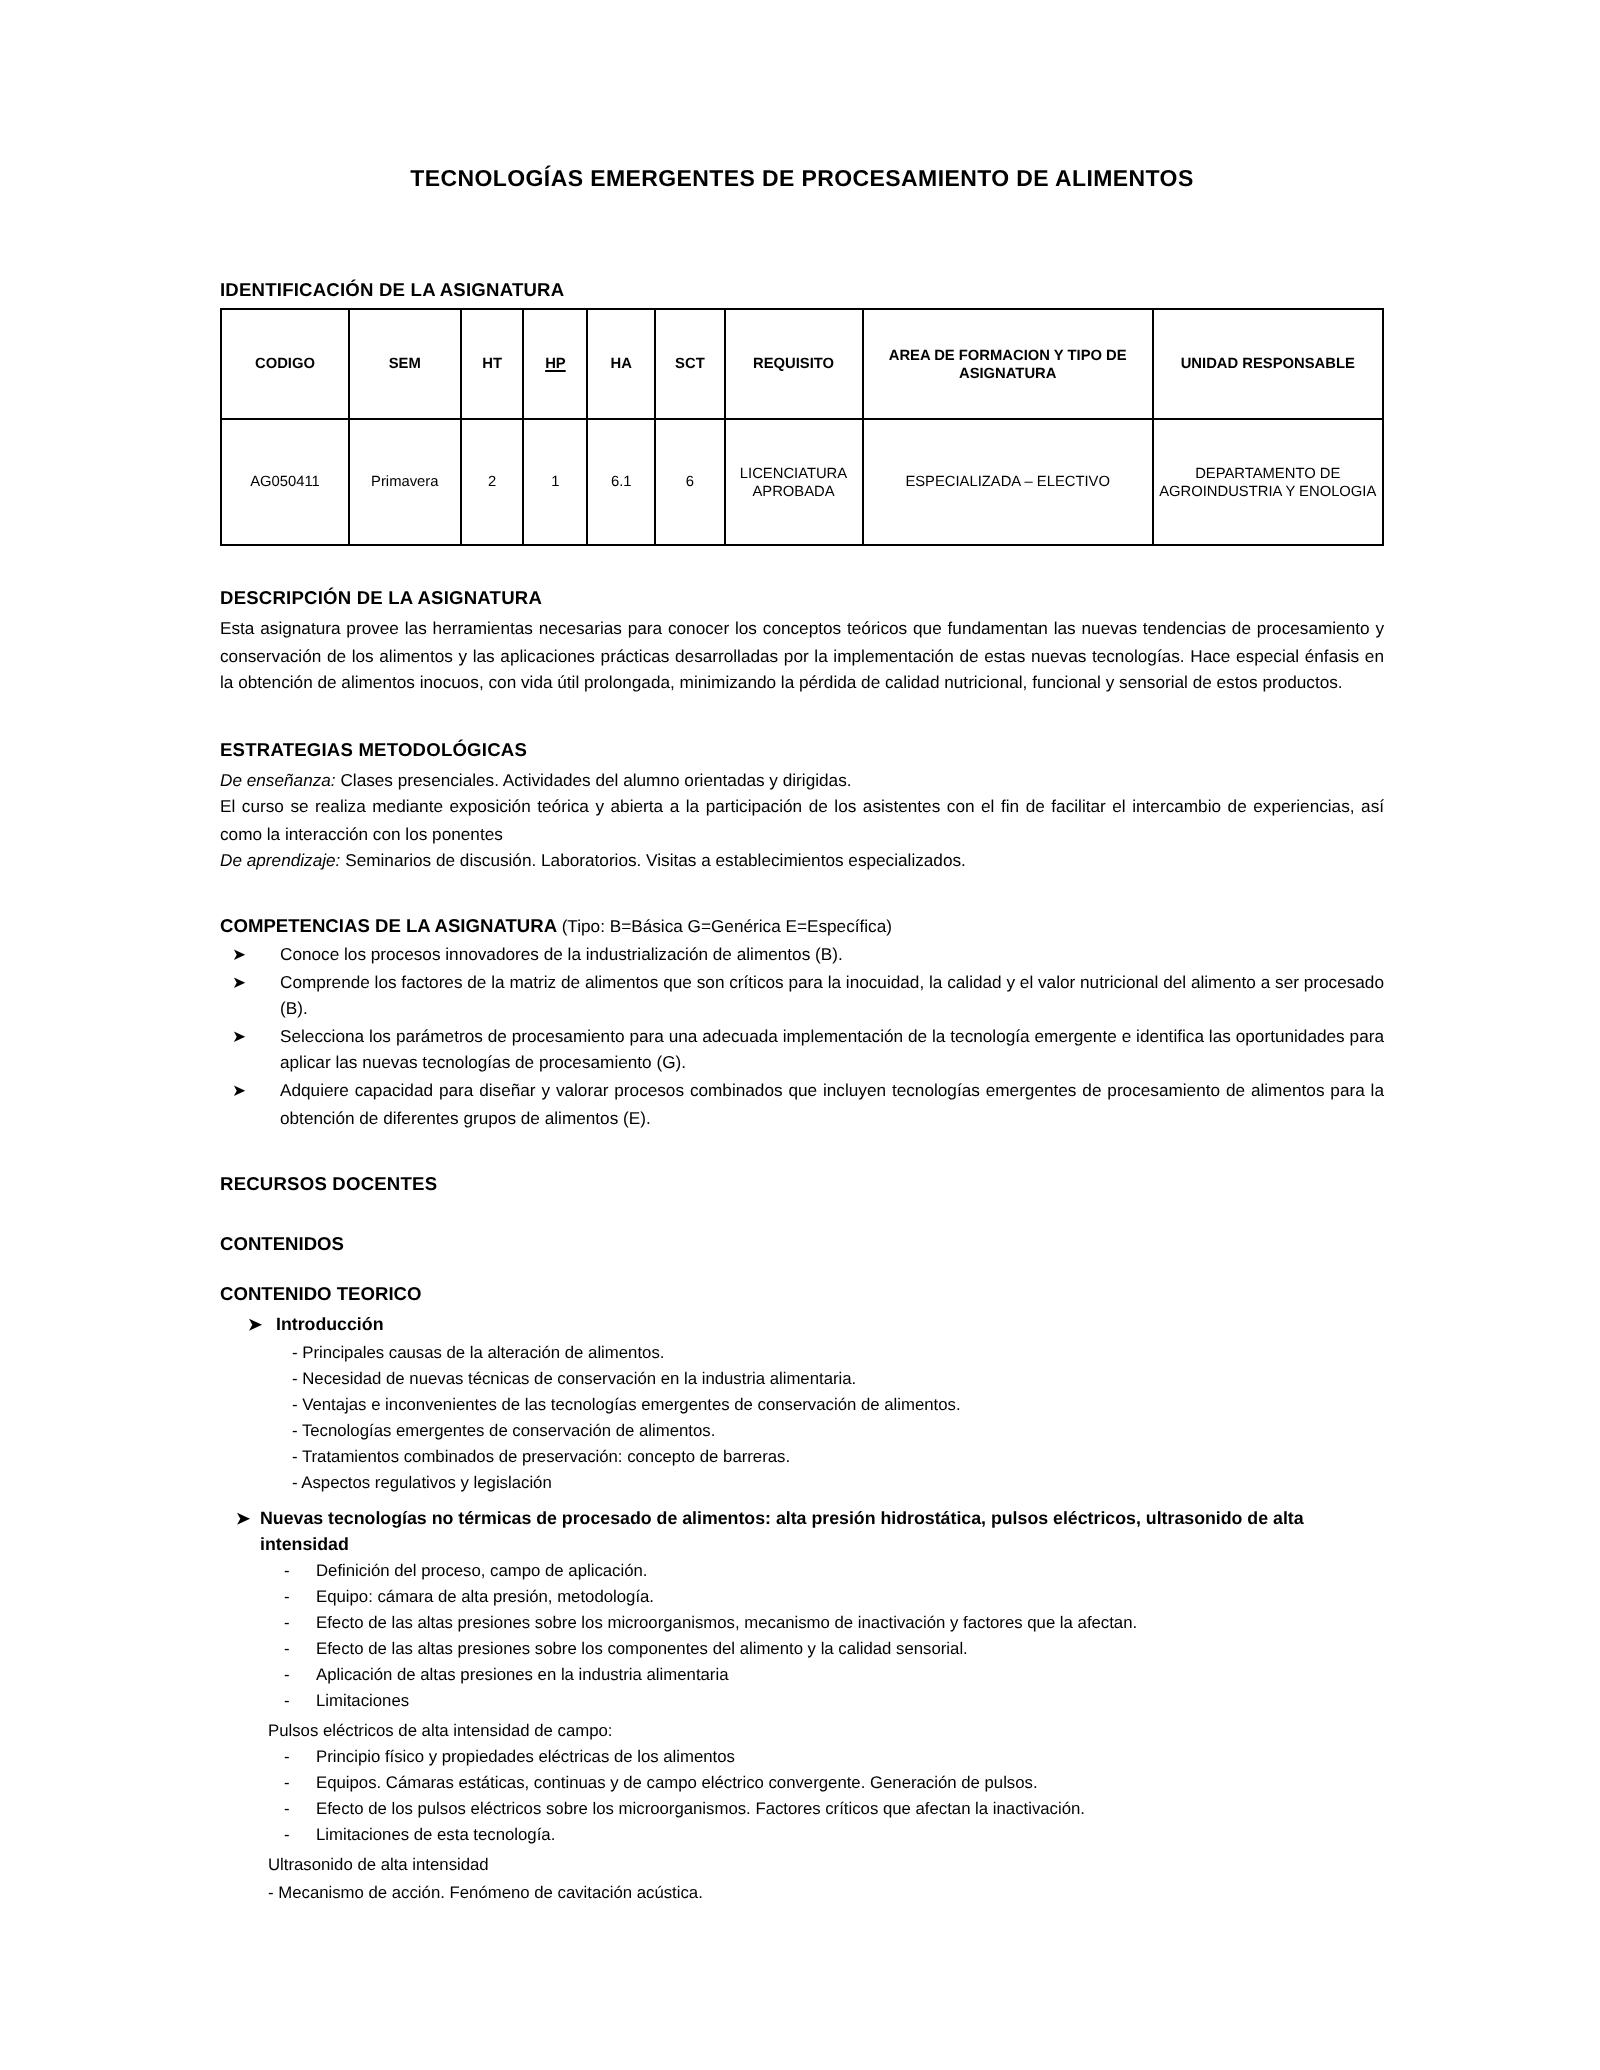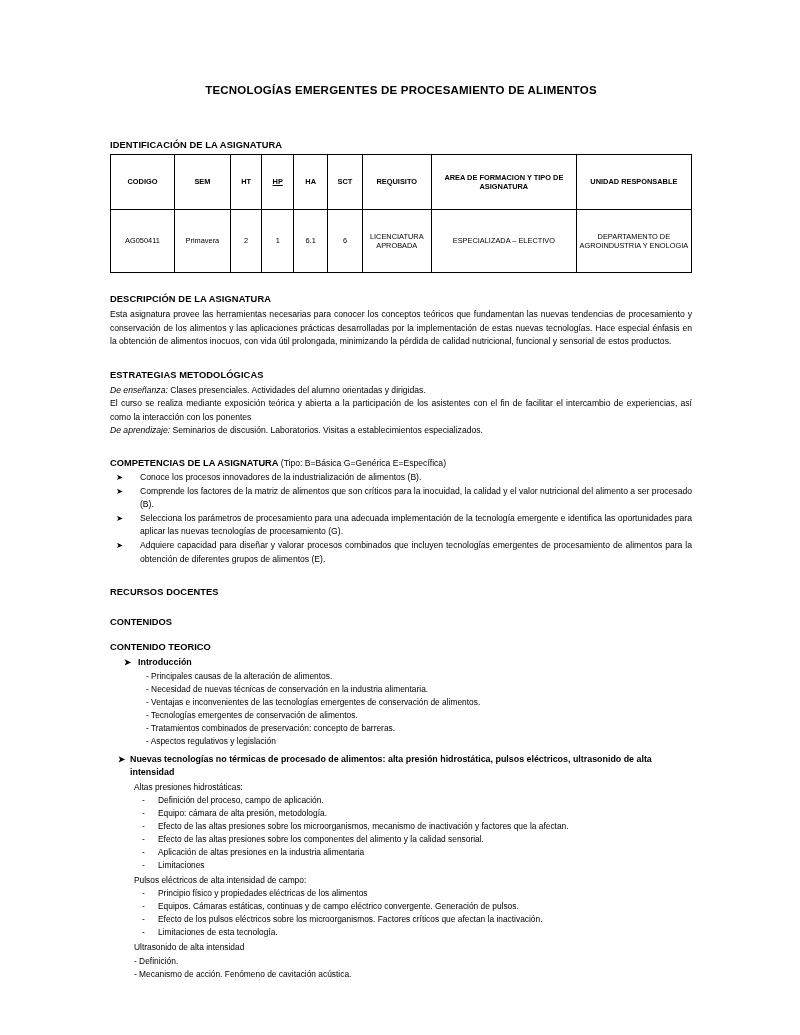--- a/index.html
+++ b/index.html
@@ -250,37 +250,35 @@
     <li>- Principales causas de la alteración de alimentos.</li>
     <li>- Necesidad de nuevas técnicas de conservación en la industria alimentaria.</li>
     <li>- Ventajas e inconvenientes de las tecnologías emergentes de conservación de alimentos.</li>
     <li>- Tecnologías emergentes de conservación de alimentos.</li>
     <li>- Tratamientos combinados de preservación: concepto de barreras.</li>
     <li>- Aspectos regulativos y legislación</li>
   </ul>
 
   <div class="topic wide" style="margin-top:5px"><span class="marker">➤</span><span>Nuevas tecnologías no térmicas de procesado de alimentos: alta presión hidrostática, pulsos eléctricos, ultrasonido de alta intensidad</span></div>
 
-  <div class="subhead">Altas presiones hidrostáticas:</div>
   <ul class="sub-list">
     <li><span class="d">-</span><span>Definición del proceso, campo de aplicación.</span></li>
     <li><span class="d">-</span><span>Equipo: cámara de alta presión, metodología.</span></li>
     <li><span class="d">-</span><span>Efecto de las altas presiones sobre los microorganismos, mecanismo de inactivación y factores que la afectan.</span></li>
     <li><span class="d">-</span><span>Efecto de las altas presiones sobre los componentes del alimento y la calidad sensorial.</span></li>
     <li><span class="d">-</span><span>Aplicación de altas presiones en la industria alimentaria</span></li>
     <li><span class="d">-</span><span>Limitaciones</span></li>
   </ul>
 
   <div class="subhead">Pulsos eléctricos de alta intensidad de campo:</div>
   <ul class="sub-list">
     <li><span class="d">-</span><span>Principio físico y propiedades eléctricas de los alimentos</span></li>
     <li><span class="d">-</span><span>Equipos. Cámaras estáticas, continuas y de campo eléctrico convergente. Generación de pulsos.</span></li>
     <li><span class="d">-</span><span>Efecto de los pulsos eléctricos sobre los microorganismos. Factores críticos que afectan la inactivación.</span></li>
     <li><span class="d">-</span><span>Limitaciones de esta tecnología.</span></li>
   </ul>
 
   <div class="subhead">Ultrasonido de alta intensidad</div>
   <ul class="dash-list" style="padding-left:0">
-    <li style="padding-left:24px">- Definición.</li>
     <li style="padding-left:24px">- Mecanismo de acción. Fenómeno de cavitación acústica.</li>
   </ul>
 
 </div>
 
 </body></html>

